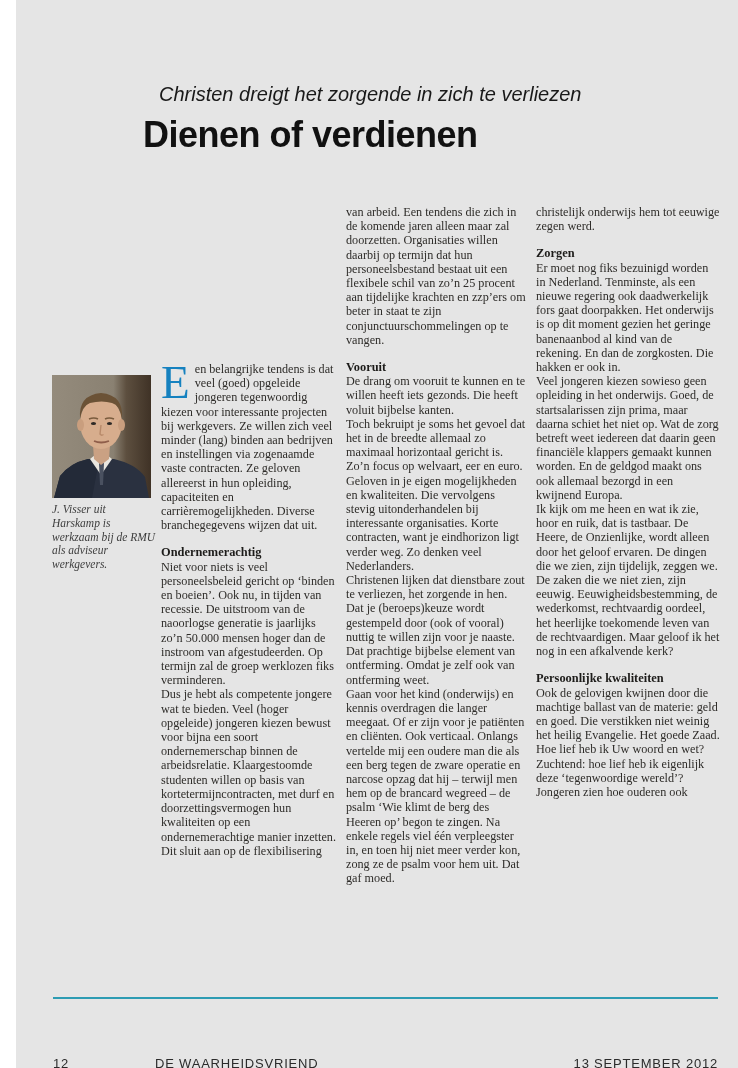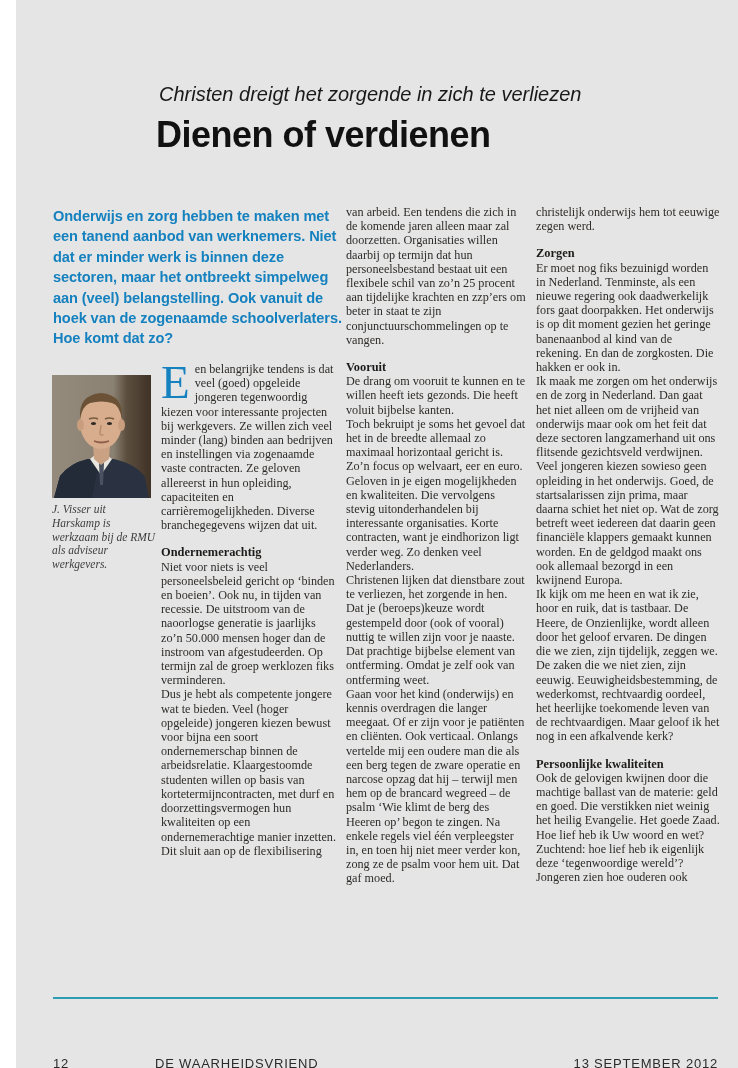--- a/index.html
+++ b/index.html
@@ -12,21 +12,21 @@
     margin-left:16px;
   }
   .kicker{
     position:absolute;left:143px;top:82px;width:560px;
     font-family:"Liberation Sans", sans-serif;
     font-style:italic;font-weight:500;
     font-size:20px;line-height:24px;color:#191919;
     letter-spacing:0px;
   }
   .title{
-    position:absolute;left:140px;top:114px;width:580px;margin:0;
+    position:absolute;left:127px;top:114px;width:580px;margin:0;
     font-family:"Liberation Sans", sans-serif;
     font-weight:700;font-size:36px;line-height:42px;
     letter-spacing:-0.5px;color:#111111;
   }
   .intro{
     position:absolute;left:37px;top:206px;width:290px;
     font-family:"Liberation Sans", sans-serif;
     font-weight:700;font-size:14.6px;line-height:20.4px;
     letter-spacing:-0.1px;
     color:var(--accent,#1581bf);
@@ -81,21 +81,20 @@
 </style>
 </head>
 <body>
 
 <div class="page">
 
   <div class="kicker">Christen dreigt het zorgende in zich te verliezen</div>
 
   <h1 class="title">Dienen of verdienen</h1>
 
-  <div class="intro">Onderwijs en zorg hebben te maken met een tanend aanbod van werknemers. Niet dat er minder werk is binnen deze sectoren, maar het ontbreekt simpelweg aan (veel) belangstelling. Ook vanuit de hoek van de zogenaamde schoolverlaters. Hoe komt dat zo?</div>
 
   <figure class="photo">
     <svg width="99" height="123" viewBox="0 0 99 123" xmlns="http://www.w3.org/2000/svg">
       <defs>
         <linearGradient id="bgGrad" x1="0" y1="0" x2="1" y2="0">
           <stop offset="0" stop-color="#948b7c"></stop>
           <stop offset="0.62" stop-color="#8a8172"></stop>
           <stop offset="0.75" stop-color="#5d4f3f"></stop>
           <stop offset="1" stop-color="#3f3226"></stop>
         </linearGradient>
@@ -144,21 +143,20 @@
       <h3 class="subhead">Vooruit</h3>
       <p class="body-p">De drang om vooruit te kunnen en te willen heeft iets gezonds. Die heeft voluit bijbelse kanten.</p>
       <p class="body-p">Toch bekruipt je soms het gevoel dat het in de breedte allemaal zo maximaal horizontaal gericht is. Zo’n focus op welvaart, eer en euro. Geloven in je eigen mogelijkheden en kwaliteiten. Die vervolgens stevig uitonderhandelen bij interessante organisaties. Korte contracten, want je eindhorizon ligt verder weg. Zo denken veel Nederlanders.</p>
       <p class="body-p">Christenen lijken dat dienstbare zout te verliezen, het zorgende in hen. Dat je (beroeps)keuze wordt gestempeld door (ook of vooral) nuttig te willen zijn voor je naaste. Dat prachtige bijbelse element van ontferming. Omdat je zelf ook van ontferming weet.</p>
       <p class="body-p">Gaan voor het kind (onderwijs) en kennis overdragen die langer meegaat. Of er zijn voor je patiënten en cliënten. Ook verticaal. Onlangs vertelde mij een oudere man die als een berg tegen de zware operatie en narcose opzag dat hij – terwijl men hem op de brancard wegreed – de psalm ‘Wie klimt de berg des Heeren op’ begon te zingen. Na enkele regels viel één verpleegster in, en toen hij niet meer verder kon, zong ze de psalm voor hem uit. Dat gaf moed.</p>
     </div>
   <div class="col col3" id="col3">
       <p class="body-p">christelijk onderwijs hem tot eeuwige zegen werd.</p>
       <h3 class="subhead">Zorgen</h3>
       <p class="body-p">Er moet nog fiks bezuinigd worden in Nederland. Tenminste, als een nieuwe regering ook daadwerkelijk fors gaat doorpakken. Het onderwijs is op dit moment gezien het geringe banenaanbod al kind van de rekening. En dan de zorgkosten. Die hakken er ook in.</p>
-      <p class="body-p">Ik maak me zorgen om het onderwijs en de zorg in Nederland. Dan gaat het niet alleen om de vrijheid van onderwijs maar ook om het feit dat deze sectoren langzamerhand uit ons flitsende gezichtsveld verdwijnen.</p>
       <p class="body-p">Veel jongeren kiezen sowieso geen opleiding in het onderwijs. Goed, de startsalarissen zijn prima, maar daarna schiet het niet op. Wat de zorg betreft weet iedereen dat daarin geen financiële klappers gemaakt kunnen worden. En de geldgod maakt ons ook allemaal bezorgd in een kwijnend Europa.</p>
       <p class="body-p">Ik kijk om me heen en wat ik zie, hoor en ruik, dat is tastbaar. De Heere, de Onzienlijke, wordt alleen door het geloof ervaren. De dingen die we zien, zijn tijdelijk, zeggen we. De zaken die we niet zien, zijn eeuwig. Eeuwigheidsbestemming, de wederkomst, rechtvaardig oordeel, het heerlijke toekomende leven van de rechtvaardigen. Maar geloof ik het nog in een afkalvende kerk?</p>
       <h3 class="subhead">Persoonlijke kwaliteiten</h3>
       <p class="body-p">Ook de gelovigen kwijnen door die machtige ballast van de materie: geld en goed. Die verstikken niet weinig het heilig Evangelie. Het goede Zaad. Hoe lief heb ik Uw woord en wet? Zuchtend: hoe lief heb ik eigenlijk deze ‘tegenwoordige wereld’?</p>
       <p class="body-p">Jongeren zien hoe ouderen ook</p>
     </div>
 
   <div class="footer-rule"></div>
 
   <div class="footer">

